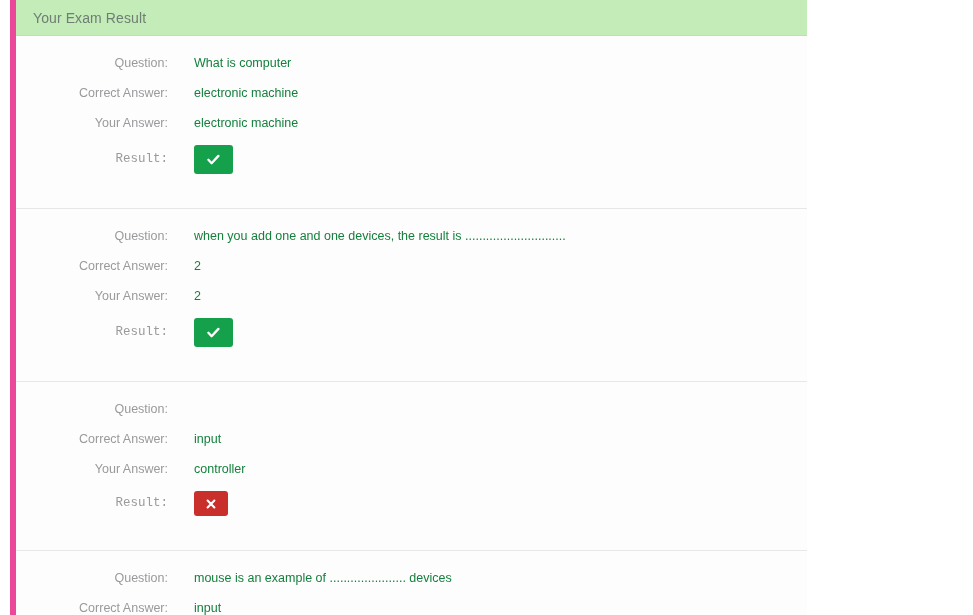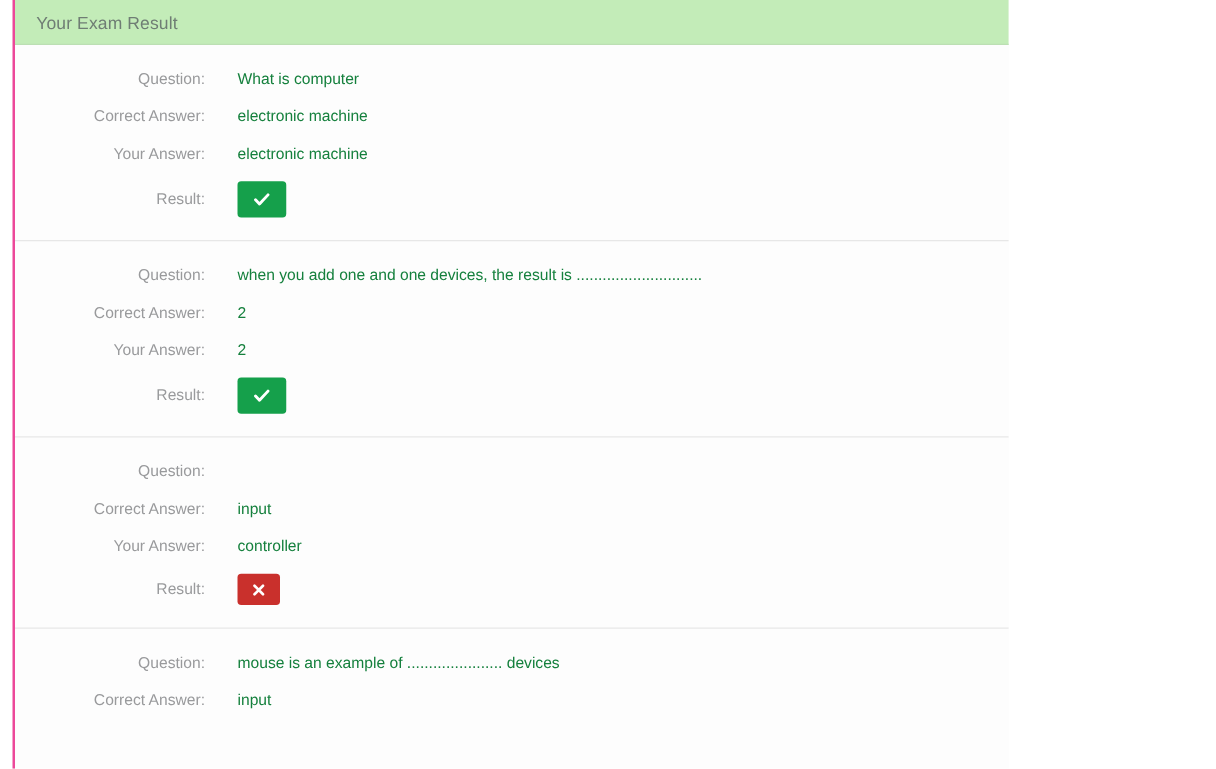--- a/index.html
+++ b/index.html
@@ -22,21 +22,21 @@
   }
 
   
   .panel {
     position: absolute;
     left: 10px;
     top: 0;
     width: 797px;
     height: 615px;
     background: #fdfdfd;
-    border-left: 2px solid #ec4899;
+    border-left: 6px solid #ec4899;
     overflow: hidden;
   }
 
   .panel-heading {
     height: 36px;
     background: #c3ecb8;
     border-bottom: 1px solid #bcdfb3;
     display: flex;
     align-items: center;
     padding-left: 17px;
@@ -51,21 +51,21 @@
   }
 
   .panel-body {
     background: #fdfdfd;
   }
 
   
   .q-block {
     border-bottom: 1px solid #e7e7e7;
     padding-top: 12px;
-    padding-bottom: 12px;
+    padding-bottom: 28px;
   }
   .q-block:last-child { border-bottom: none; }
 
   .form-row {
     display: flex;
     align-items: flex-start;
     min-height: 30px;
     padding-top: 6px;
     padding-bottom: 6px;
   }
@@ -87,21 +87,21 @@
     flex: 1 1 auto;
     padding-left: 26px;
     font-size: 12.5px;
     color: #15803d;
     line-height: 17px;
     padding-top: 1px;
     word-break: break-word;
   }
 
   
-  .form-row.result-row { align-items: center; min-height: 34px; }
+  .form-row.result-row { align-items: center; min-height: 34px; font-family: Liberation Mono, monospace; }
 
   .badge {
     display: inline-flex;
     align-items: center;
     justify-content: center;
     color: #ffffff;
     border-radius: 3px;
     line-height: 1;
     user-select: none;
     border: none;

